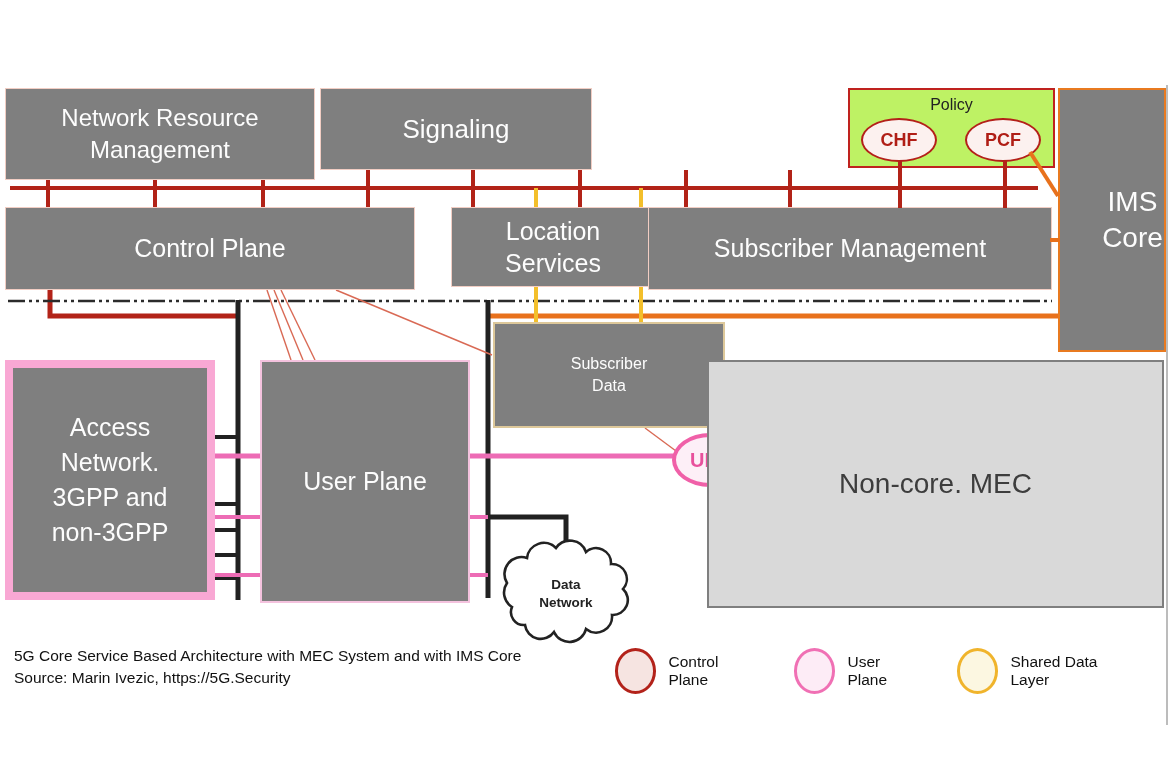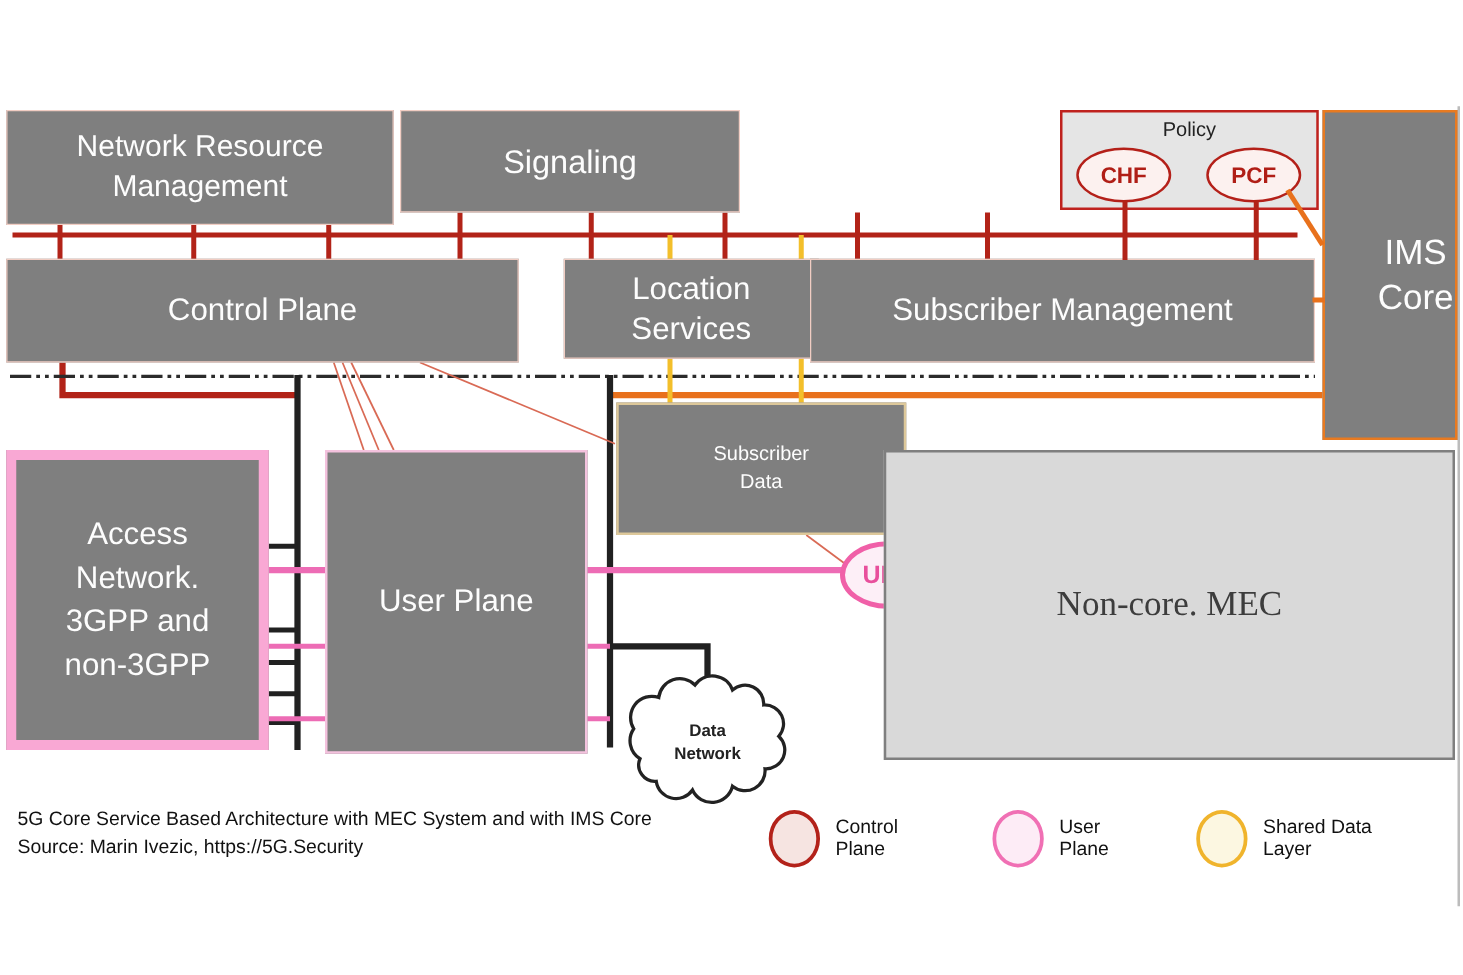--- a/index.html
+++ b/index.html
@@ -9,42 +9,42 @@
   .overlay{z-index:3;pointer-events:none;}
 
   .box{position:absolute;display:flex;align-items:center;justify-content:center;
        text-align:center;box-sizing:border-box;z-index:2;}
   .gray{background:#7f7f7f;color:#fdfdfd;border:1px solid #f1cdc3;}
   .pre{white-space:pre-line;}
 
   .nrm{left:5px;top:88px;width:310px;height:92px;font-size:24px;line-height:1.35;}
   .signaling{left:320px;top:88px;width:272px;height:82px;font-size:26px;}
   .anef{left:630px;top:88px;width:213px;height:81px;font-size:17.5px;line-height:1.4;}
-  .policy{left:848px;top:88px;width:207px;height:80px;background:#e5e5e5;
+  .policy{left:848px;top:88px;width:207px;height:80px;background:#bef264;
           border:2.5px solid #bf221e;z-index:2;}
   .policy-label{position:absolute;top:6px;left:0;width:100%;text-align:center;
           color:#222;font-size:16px;}
   .pellipse{position:absolute;width:76px;height:44px;border-radius:50%;
           border:2.5px solid #b42019;background:#fcf1ef;display:flex;align-items:center;
           justify-content:center;color:#b01e16;font-weight:bold;font-size:18px;box-sizing:border-box;}
   .chf{left:11px;top:28px;}
   .pcf{left:115px;top:28px;}
   .ims{left:1058px;top:88px;width:108px;height:264px;font-size:28px;line-height:1.3;
        border:2px solid #e87a20;padding-left:41px;}
   .cplane{left:5px;top:207px;width:410px;height:83px;font-size:25px;}
   .locserv{left:424px;top:207px;width:204px;height:80px;font-size:25px;line-height:1.3;margin-left:27px;}
   .submgmt{left:648px;top:207px;width:404px;height:83px;font-size:25px;}
   .subdata{left:493px;top:322px;width:232px;height:106px;font-size:16px;line-height:1.4;
        border:2px solid #ddc89a;}
   .access{left:5px;top:360px;width:210px;height:240px;font-size:25px;line-height:1.4;
        border:8px solid #f9a8d4;}
   .uplane{left:260px;top:360px;width:210px;height:243px;font-size:25px;
        border:2px solid #f4c2de;}
   .mec{left:707px;top:360px;width:457px;height:248px;background:#d9d9d9;
-       border:2px solid #7f7f7f;color:#3d3d3d;font-size:28px;font-family:Liberation Serif, serif;}
+       border:2px solid #7f7f7f;color:#3d3d3d;font-size:28px;}
   .upf{position:absolute;left:672px;top:433px;width:76px;height:54px;border-radius:50%;
        border:4px solid #f060a8;background:#fdeff7;display:flex;align-items:center;
        justify-content:center;color:#e8509c;font-weight:bold;font-size:20px;
        box-sizing:border-box;z-index:1;}
   .cloud-label{position:absolute;left:512px;top:576px;width:108px;text-align:center;
        font-size:13.5px;font-weight:bold;color:#222;line-height:1.3;z-index:4;}
   .caption{position:absolute;left:14px;top:645px;font-size:15.5px;color:#111;
        line-height:1.45;z-index:2;}
   .legend{position:absolute;left:615px;top:648px;display:flex;align-items:center;
        gap:0;z-index:2;}

